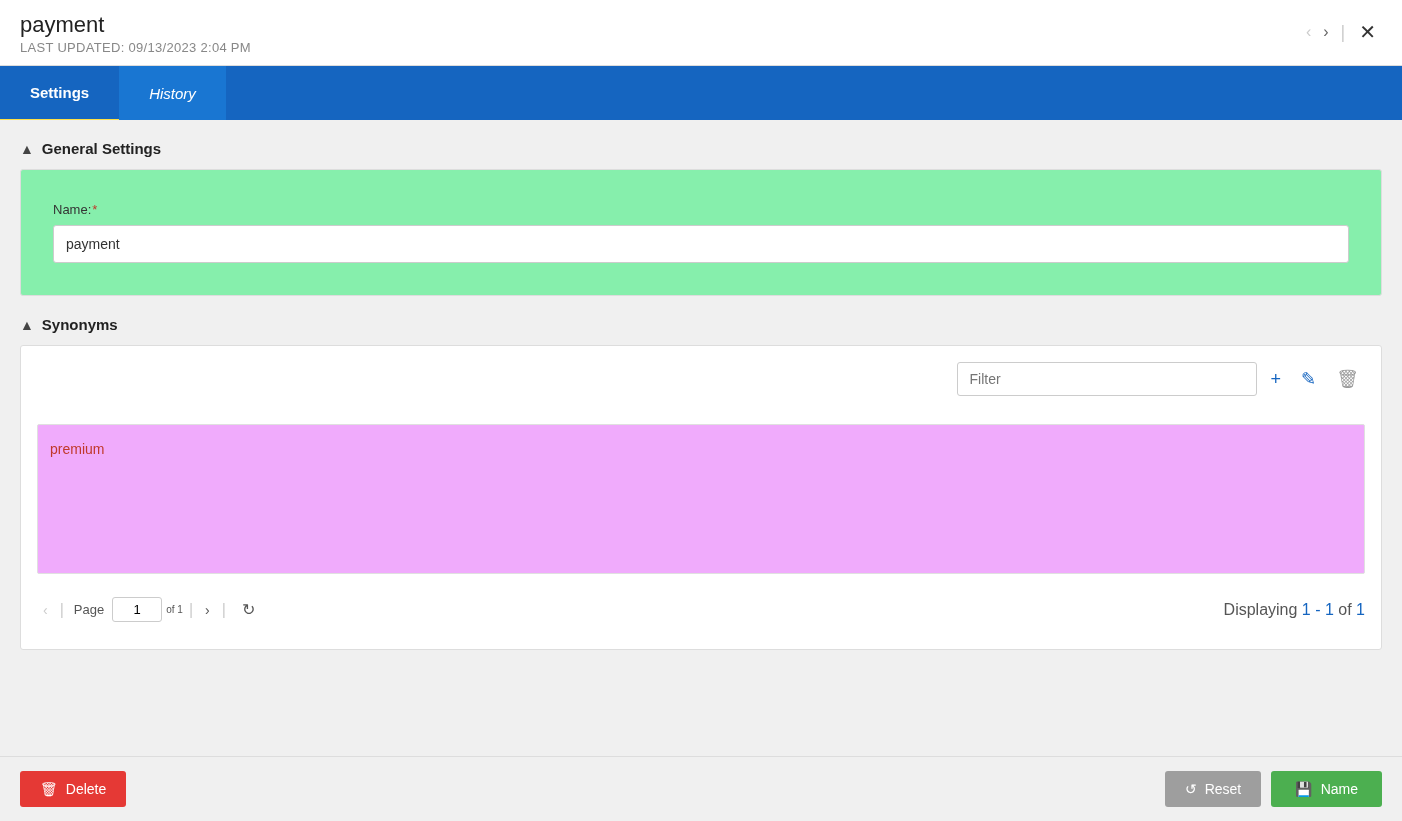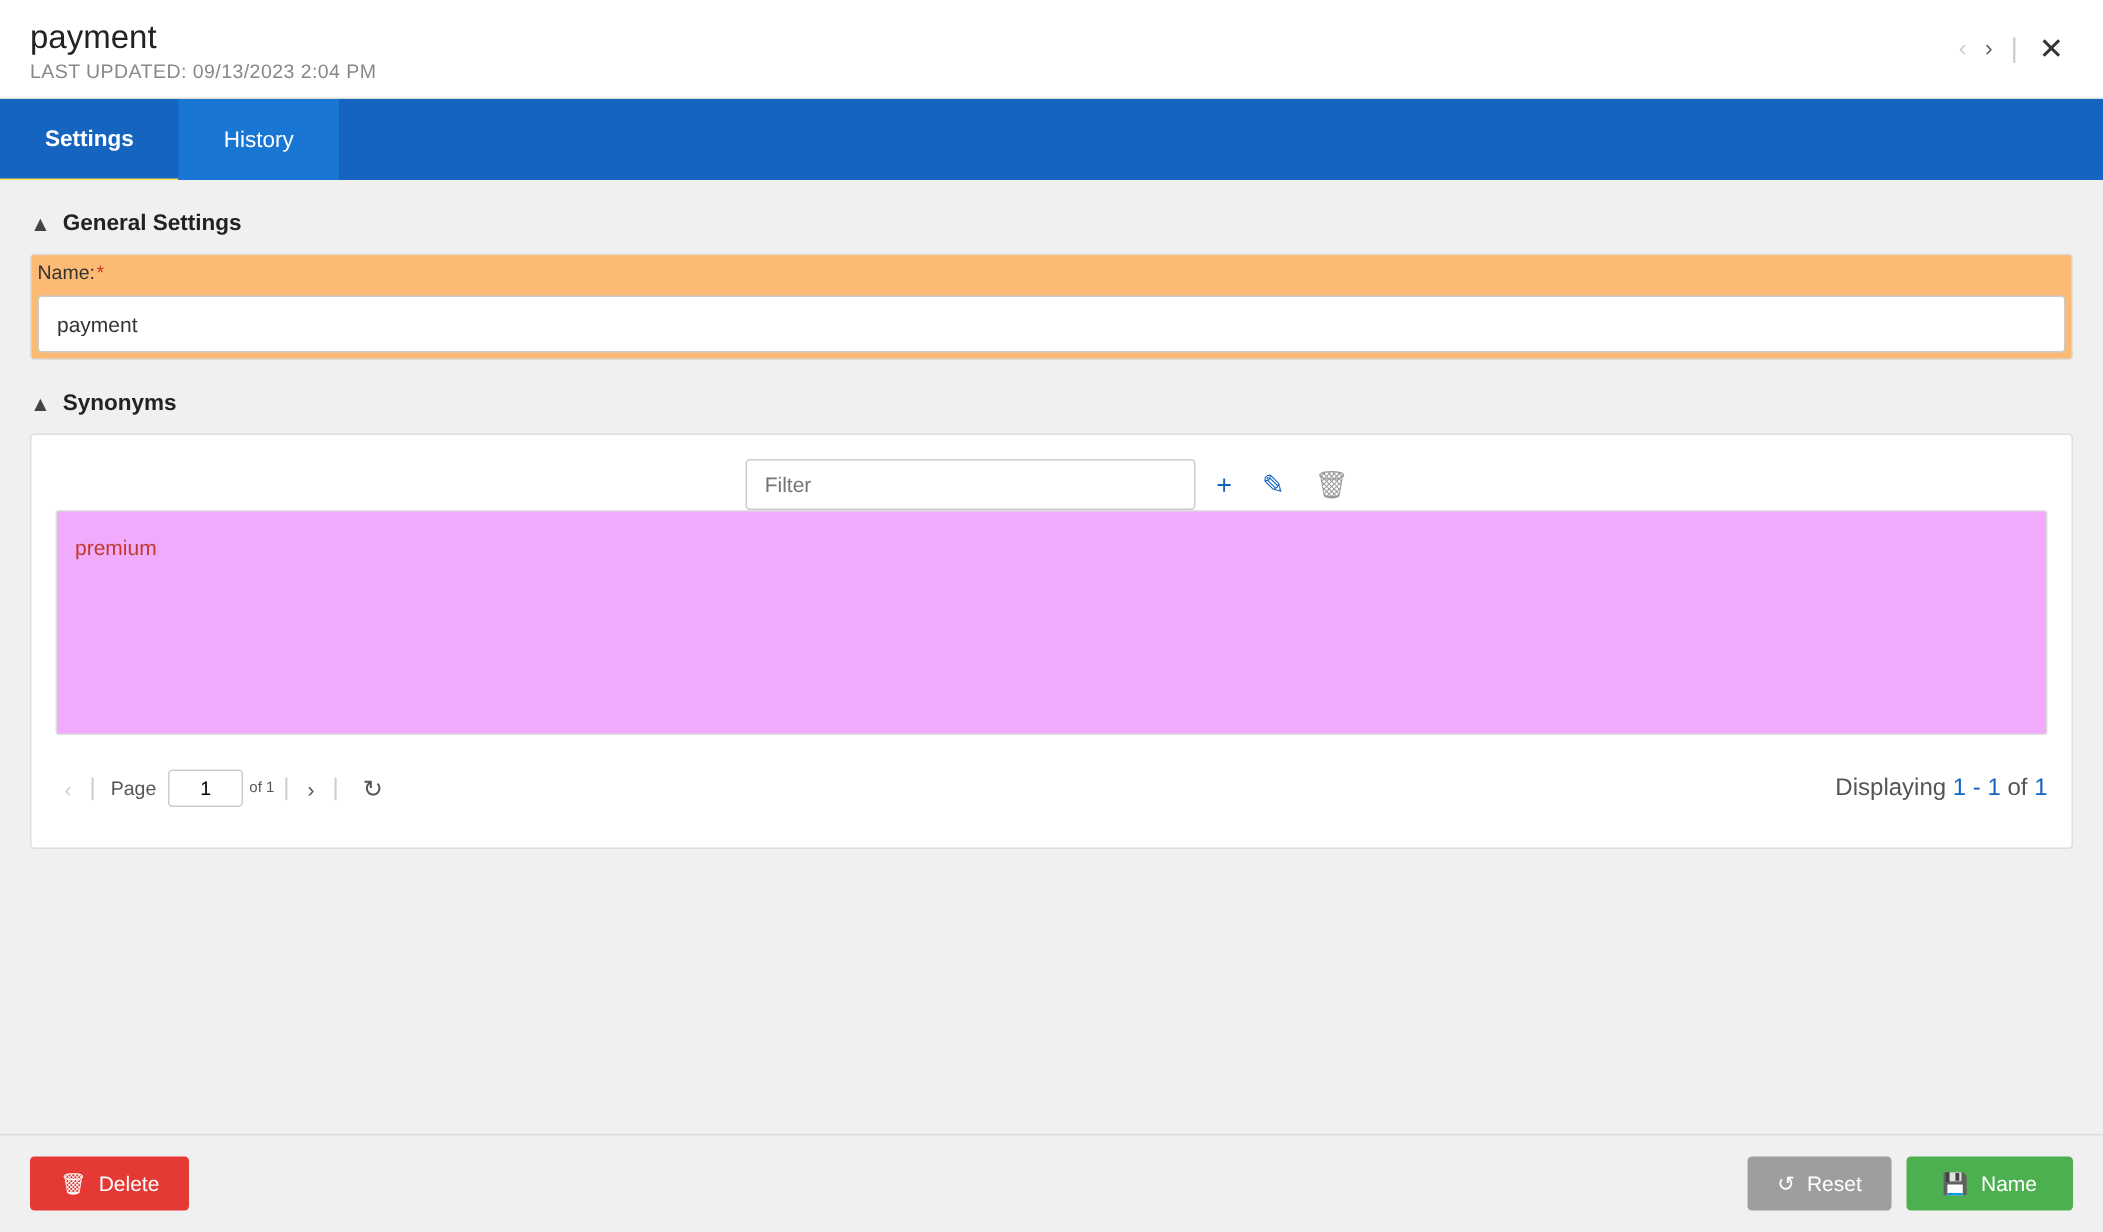--- a/index.html
+++ b/index.html
@@ -76,20 +76,21 @@
       background: none;
       font-family: Arial, sans-serif;
     }
     .tab.active {
       background: #1565c0;
       font-weight: bold;
       border-bottom: 1px solid #fde047;
     }
     .tab:not(.active) {
       background: #1976d2;
+      font-style: italic;
     }
 
     
     .content {
       padding: 20px;
       background: #f0f0f0;
     }
 
     
     .section {
@@ -107,24 +108,24 @@
       font-weight: bold;
       color: #222;
     }
     .chevron-icon {
       font-size: 14px;
       color: #444;
     }
 
     
     .card {
-      background: #fdba74;
+      background: #86efac;
       border: 1px solid #ddd;
       border-radius: 3px;
-      padding: 4px;
+      padding: 32px;
     }
 
     
     .field-label {
       font-size: 13px;
       color: #333;
       margin-bottom: 8px;
     }
     .field-label .required {
       color: #c0392b;
@@ -142,24 +143,24 @@
 
     
     .synonyms-card {
       background: #ffffff;
       border: 1px solid #ddd;
       border-radius: 3px;
       padding: 16px;
     }
     .synonyms-toolbar {
       display: flex;
-      justify-content: center;
+      justify-content: flex-end;
       align-items: center;
       gap: 8px;
-      margin-bottom: 0;
+      margin-bottom: 28px;
     }
     .filter-input {
       width: 300px;
       padding: 8px 12px;
       border: 1px solid #ccc;
       border-radius: 3px;
       font-size: 14px;
       color: #999;
       outline: none;
       background: #fff;

